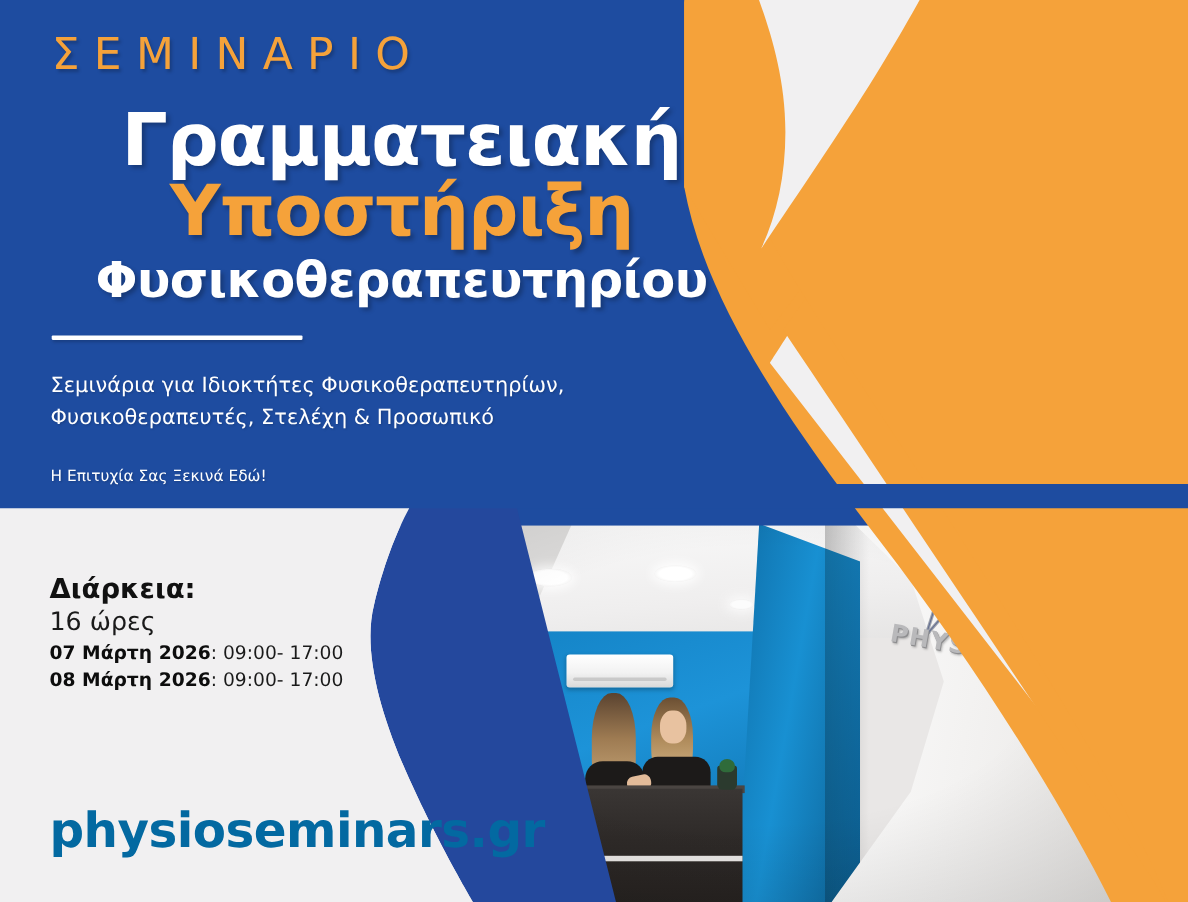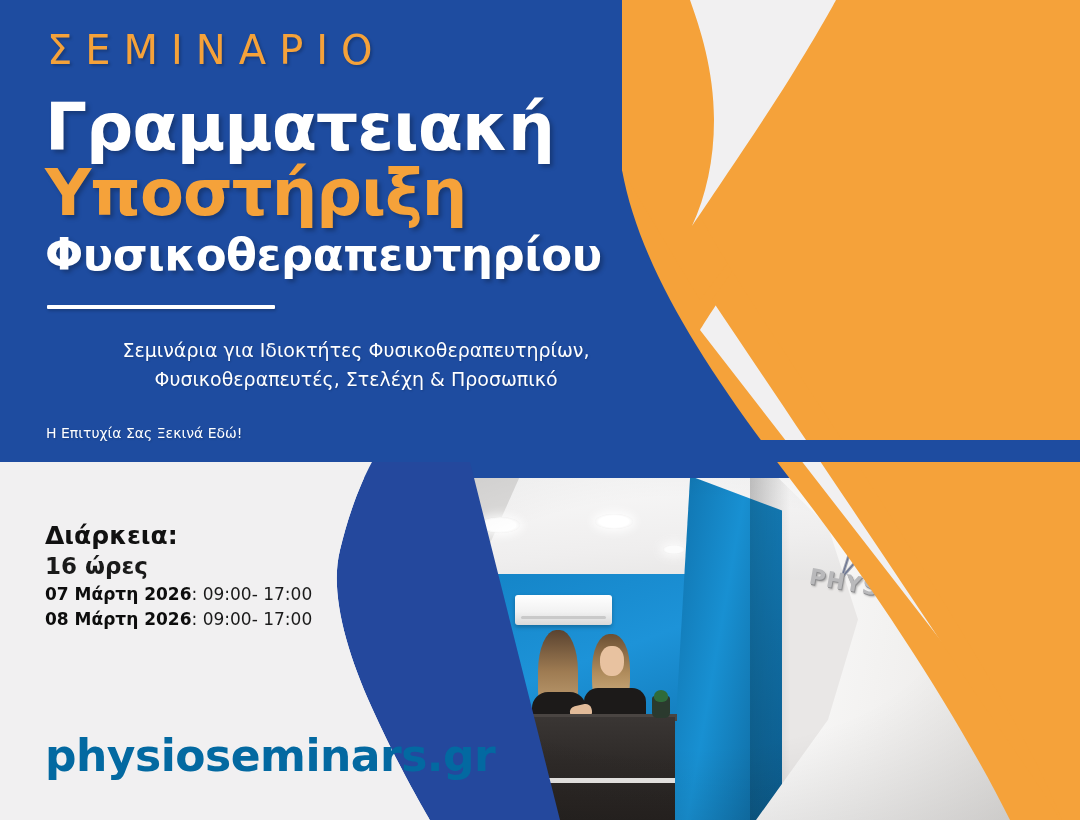--- a/index.html
+++ b/index.html
@@ -172,21 +172,21 @@
     position:absolute;left:47px;top:30px;
     color:#f5a23a;
     font-size:40px;
     font-weight:400;
     letter-spacing:13px;
     line-height:1;
     text-shadow:2px 2px 3px rgba(0,0,0,.22);
     white-space:nowrap;
   }
 
-  .title-block{position:absolute;left:45px;top:96px;width:640px;}
+  .title-block{position:absolute;left:45px;top:96px;width:640px;text-align:center;}
   .t-line{
     display:block;
     font-weight:700;
     line-height:.96;
     white-space:nowrap;
     text-shadow:3px 3px 4px rgba(0,0,0,.25);
   }
   .t1{font-size:66px;color:#ffffff;letter-spacing:-1px;}
   .t2{font-size:64px;color:#f5a23a;letter-spacing:-1px;margin-top:4px;}
   .t3{font-size:45px;color:#ffffff;letter-spacing:-0.5px;margin-top:8px;}
@@ -195,36 +195,36 @@
     position:absolute;left:47px;top:305px;width:228px;height:4px;
     background:#ffffff;border-radius:1px;
     box-shadow:1px 2px 3px rgba(0,0,0,.2);
   }
 
   .lede{
     position:absolute;left:46px;top:336px;width:620px;
     color:#ffffff;font-size:19px;line-height:1.55;font-weight:400;
     text-shadow:1px 1px 2px rgba(0,0,0,.18);
   }
-  .lede span{display:block;text-align:center;}
+  .lede span{display:block;}
 
   .tagline{
     position:absolute;left:46px;top:425px;
     color:#ffffff;font-size:14px;font-weight:400;
     text-shadow:1px 1px 2px rgba(0,0,0,.2);
     white-space:nowrap;
   }
 
   .info{position:absolute;left:45px;top:520px;width:420px;color:#15120f;}
   .info-h{
     font-size:25px;font-weight:700;line-height:1.25;color:#111;
     white-space:nowrap;
   }
   .info-sub{
-    font-size:23px;font-weight:700;line-height:1.35;color:#1a1a1a;
+    font-size:23px;font-weight:400;line-height:1.35;color:#1a1a1a;
     white-space:nowrap;
   }
   .info-row{
     font-size:17px;line-height:1.48;color:#1a1a1a;white-space:nowrap;
   }
   .info-row b{font-weight:700;color:#0d0d0d;}
 
   .site{
     position:absolute;left:45px;top:730px;
     font-size:44px;font-weight:700;color:#0369a1;

